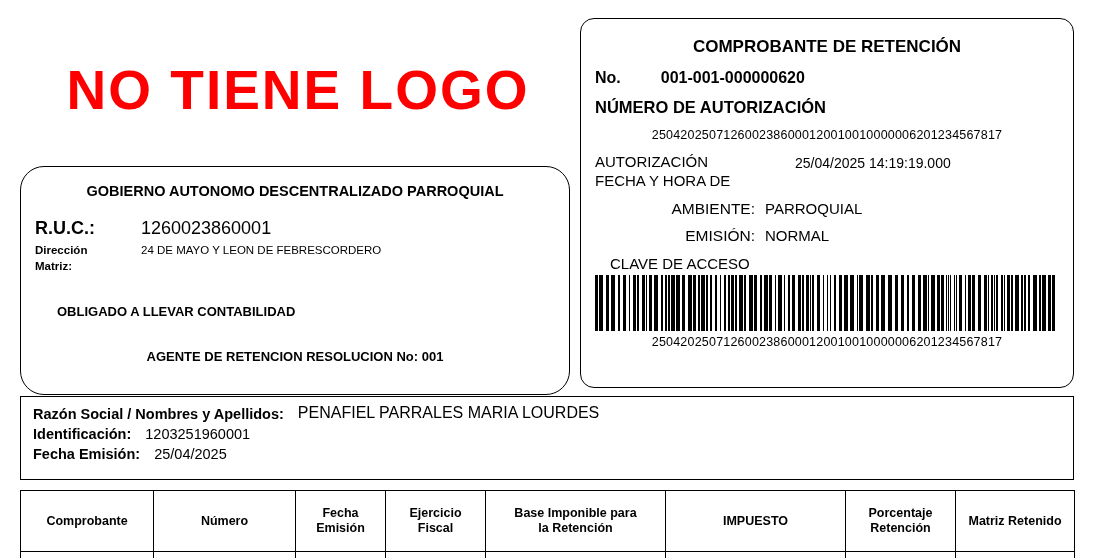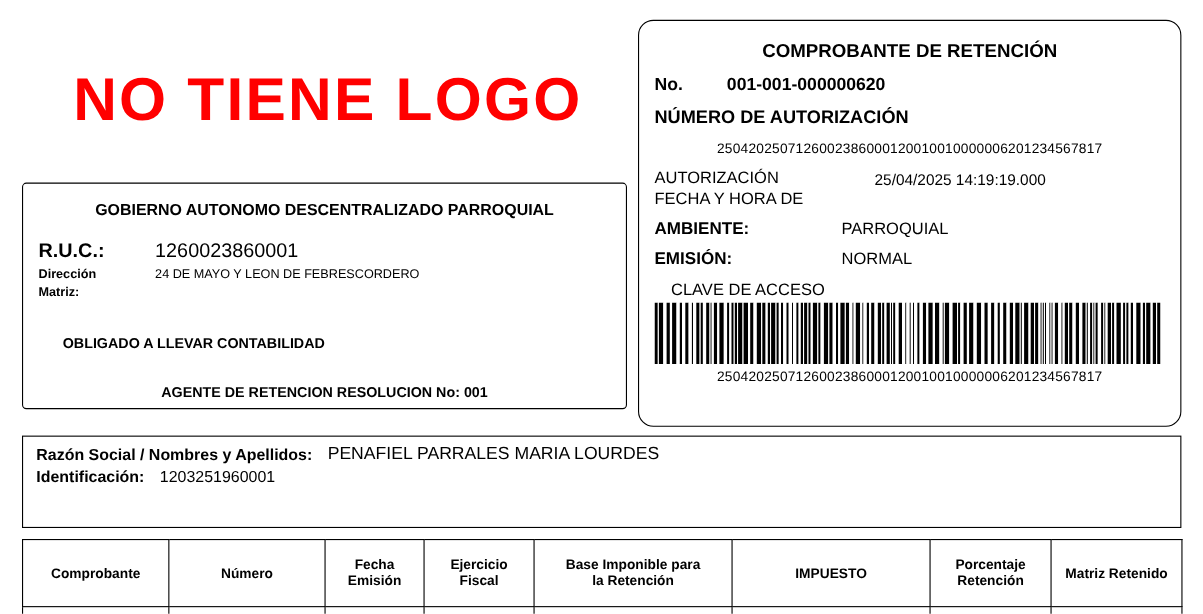--- a/index.html
+++ b/index.html
@@ -36,23 +36,23 @@
     font-family: "Liberation Sans", sans-serif;
     white-space: nowrap;
   }
 
   
   .issuer-box {
     position: absolute;
     left: 20px;
     top: 166px;
     width: 550px;
-    height: 206px;
+    height: 229px;
     border: 1px solid #000;
-    border-radius: 4px;
+    border-radius: 24px;
     box-sizing: border-box;
     padding: 10px 14px;
   }
   .issuer-name {
     text-align: center;
     font-weight: bold;
     font-size: 14.5px;
     line-height: 1.45;
     margin-top: 4px;
   }
@@ -157,23 +157,24 @@
     font-size: 14px;
     padding-left: 10px;
     padding-top: 2px;
   }
   .kv-row {
     display: flex;
     align-items: baseline;
     margin-top: 9px;
   }
   .kv-label {
-    font-weight: bold;
+    font-weight: normal;
     font-size: 15.5px;
     width: 160px;
+    text-align: right;
     padding-right: 10px;
   }
   .kv-value {
     font-size: 15px;
   }
   .clave-label {
     font-size: 15px;
     margin-top: 10px;
     margin-left: 15px;
   }
@@ -511,20 +512,24 @@
   </div>
 
   <div class="client-box">
     <div class="client-row">
       <div class="client-label">Razón Social / Nombres y Apellidos:</div>
       <div class="client-value">PENAFIEL PARRALES MARIA LOURDES</div>
     </div>
     <div class="client-row">
       <div class="client-label">Identificación:</div>
       <div class="client-value small">1203251960001</div>
+    </div>
+    <div class="client-row">
+      <div class="client-label">Fecha Emisión:</div>
+      <div class="client-value small">25/04/2025</div>
     </div>
   </div>
 
   <table class="detail-table">
     <colgroup>
       <col style="width:133px">
       <col style="width:142px">
       <col style="width:90px">
       <col style="width:100px">
       <col style="width:180px">

